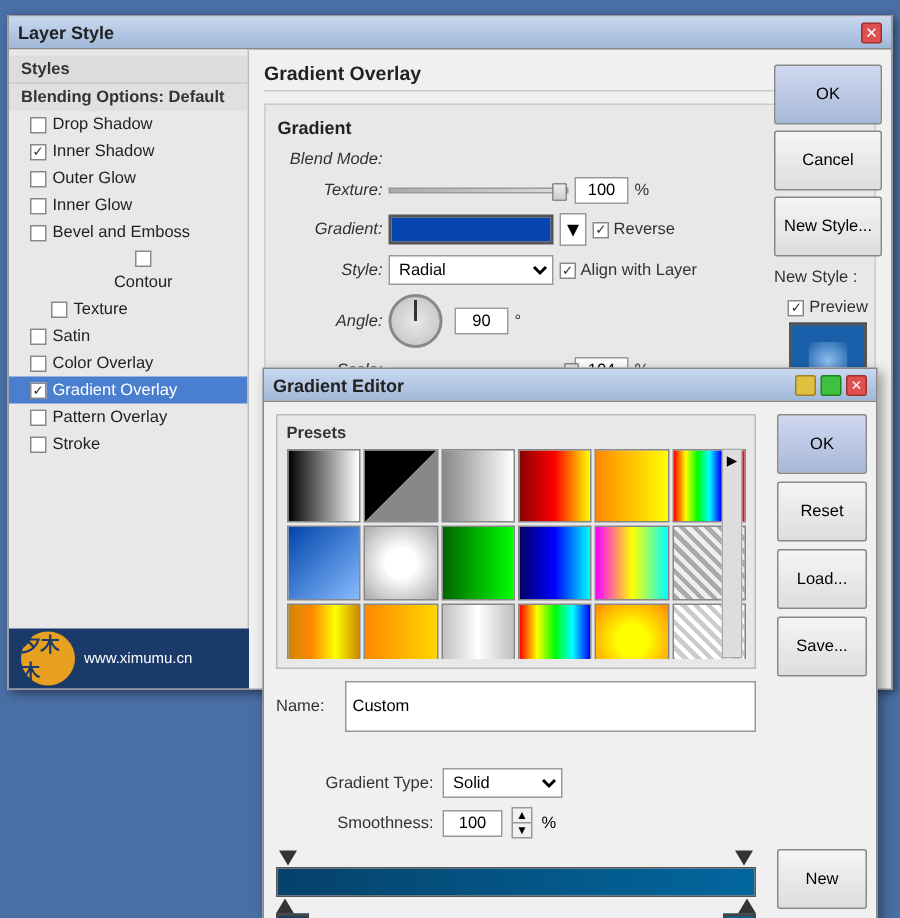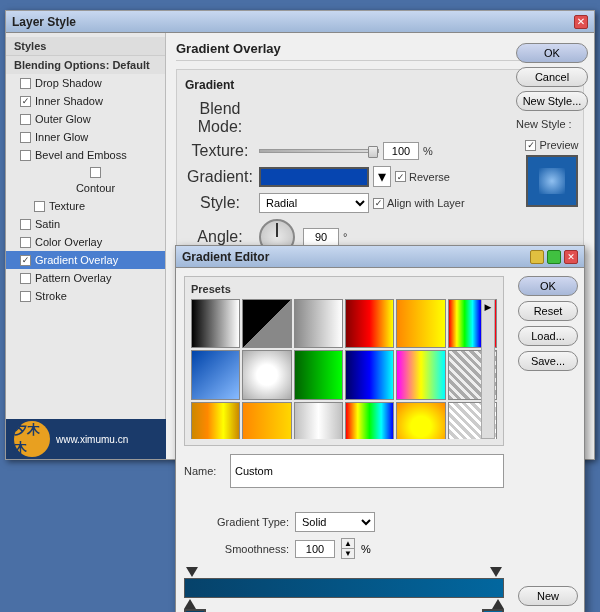--- a/index.html
+++ b/index.html
@@ -155,24 +155,25 @@
 
     .form-row {
       display: flex;
       align-items: center;
       margin-bottom: 6px;
       gap: 4px;
     }
 
     .form-label {
       width: 70px;
-      text-align: center;
-      color: #333;
-      font-size: 16px;
+      text-align: right;
+      color: #333;
+      font-size: 11px;
       flex-shrink: 0;
+      font-style: italic;
     }
 
     .slider-track {
       flex: 1;
       height: 4px;
       background: linear-gradient(to right, #aaa, #ddd);
       border: 1px solid #999;
       position: relative;
       max-width: 140px;
     }
@@ -254,29 +255,29 @@
       position: absolute;
       right: 6px;
       top: 10px;
       display: flex;
       flex-direction: column;
       gap: 4px;
       width: 72px;
     }
 
     .btn {
-      height: 20px;
+      height: 40px;
       border: 1px solid #888;
       background: linear-gradient(to bottom, #f5f5f5, #ddd);
       cursor: pointer;
       font-size: 11px;
       display: flex;
       align-items: center;
       justify-content: center;
-      border-radius: 12px;
+      border-radius: 2px;
     }
     .btn.primary {
       background: linear-gradient(to bottom, #d0d8f0, #a8b8d8);
     }
 
     .preview-box {
       display: flex;
       flex-direction: column;
       align-items: center;
       margin-top: 4px;

